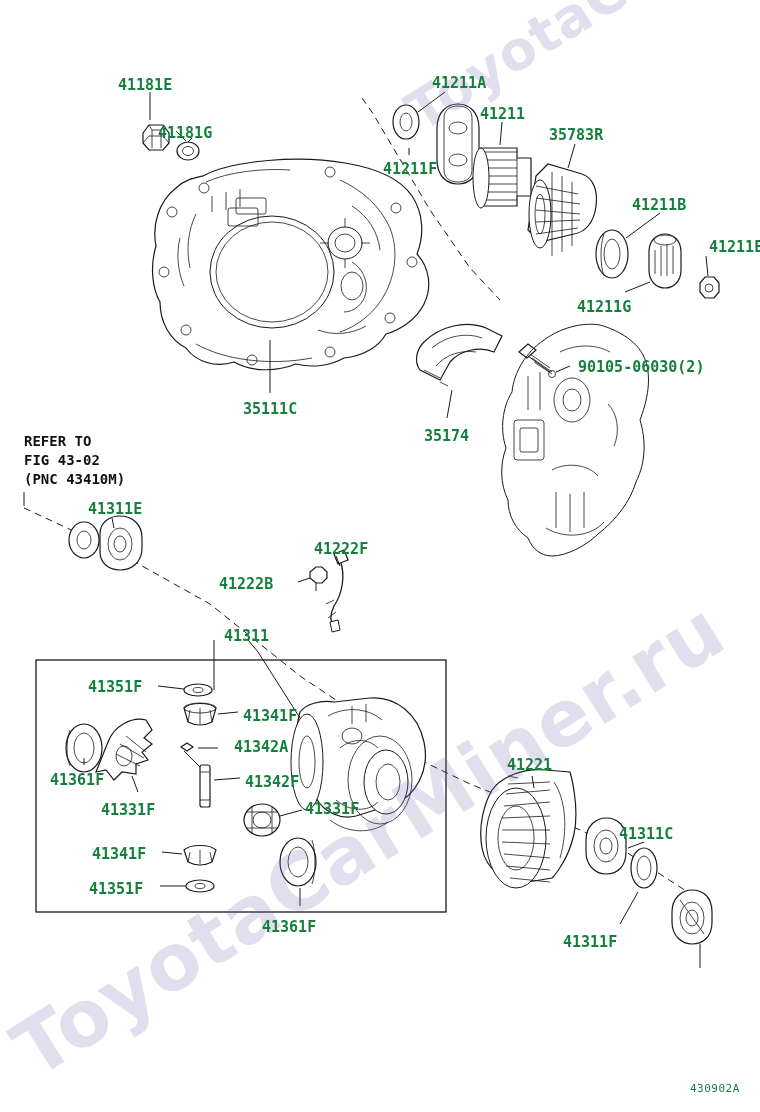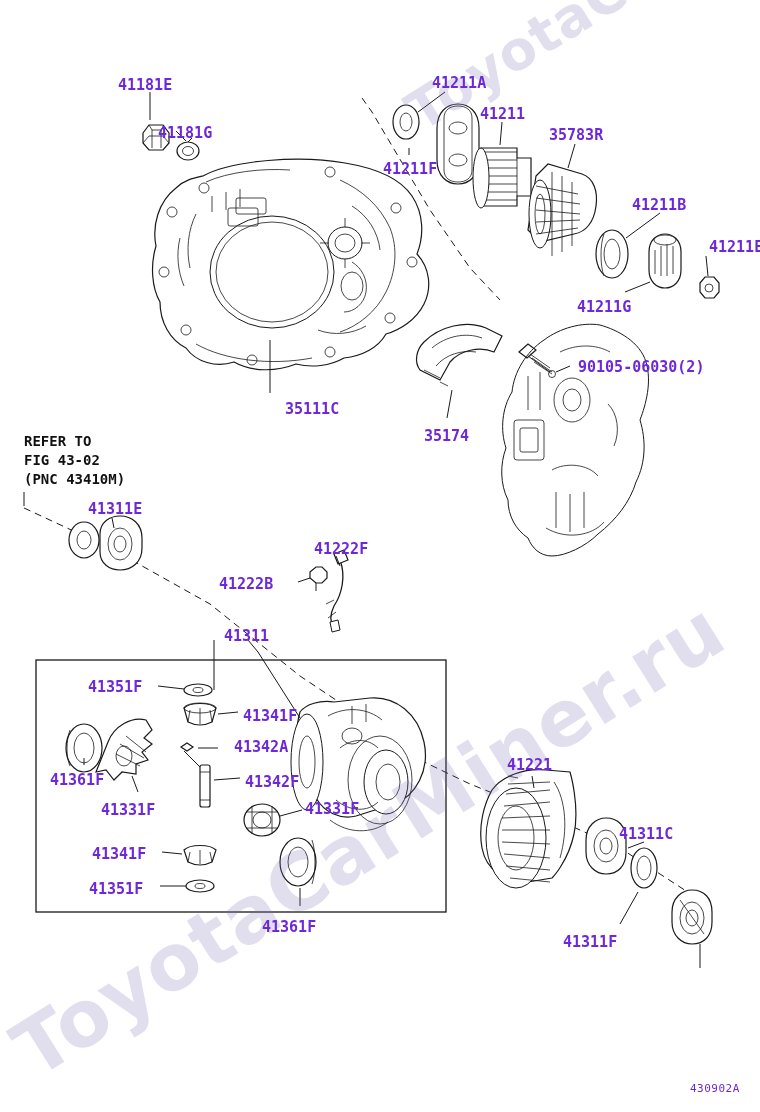--- a/index.html
+++ b/index.html
@@ -55,21 +55,21 @@
     width: 760px;
     height: 1112px;
     z-index: 2;
   }
   
   .lbl {
     position: absolute;
     font-family: "DejaVu Sans Mono", monospace;
     font-size: 15px;
     font-weight: bold;
-    color: #6d28d9;
+    color: #15803d;
     white-space: pre;
     letter-spacing: 0px;
     z-index: 8;
   }
   .lbl.code {
     font-size: 11px;
     font-weight: normal;
     letter-spacing: 0.5px;
   }
   .refblock {
@@ -420,21 +420,21 @@
 
   <div class="lbl" style="left:118px;  top:76px;">41181E</div>
   <div class="lbl" style="left:158px;  top:124px;">41181G</div>
   <div class="lbl" style="left:432px;  top:74px;">41211A</div>
   <div class="lbl" style="left:480px;  top:105px;">41211</div>
   <div class="lbl" style="left:549px;  top:126px;">35783R</div>
   <div class="lbl" style="left:383px;  top:160px;">41211F</div>
   <div class="lbl" style="left:632px;  top:196px;">41211B</div>
   <div class="lbl" style="left:681px;  top:238px;margin-left:28px;">41211E</div>
   <div class="lbl" style="left:577px;  top:298px;">41211G</div>
-  <div class="lbl" style="left:243px;  top:400px;margin-left:42px;">35111C</div>
+  <div class="lbl" style="left:243px;  top:400px;">35111C</div>
   <div class="lbl" style="left:578px;  top:358px;">90105-06030(2)</div>
   <div class="lbl" style="left:424px;  top:427px;">35174</div>
   <div class="lbl" style="left:88px;   top:500px;">41311E</div>
   <div class="lbl" style="left:314px;  top:540px;">41222F</div>
   <div class="lbl" style="left:219px;  top:575px;">41222B</div>
   <div class="lbl" style="left:224px;  top:627px;">41311</div>
   <div class="lbl" style="left:88px;   top:678px;">41351F</div>
   <div class="lbl" style="left:243px;  top:707px;">41341F</div>
   <div class="lbl" style="left:234px;  top:738px;">41342A</div>
   <div class="lbl" style="left:50px;   top:771px;">41361F</div>

